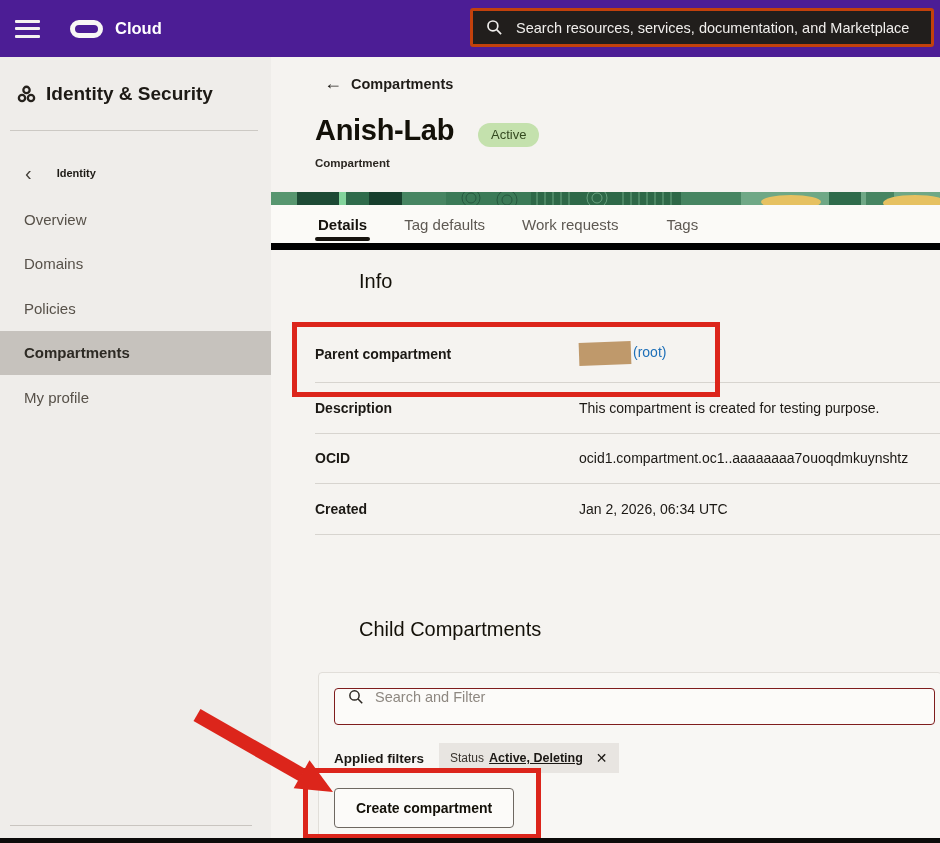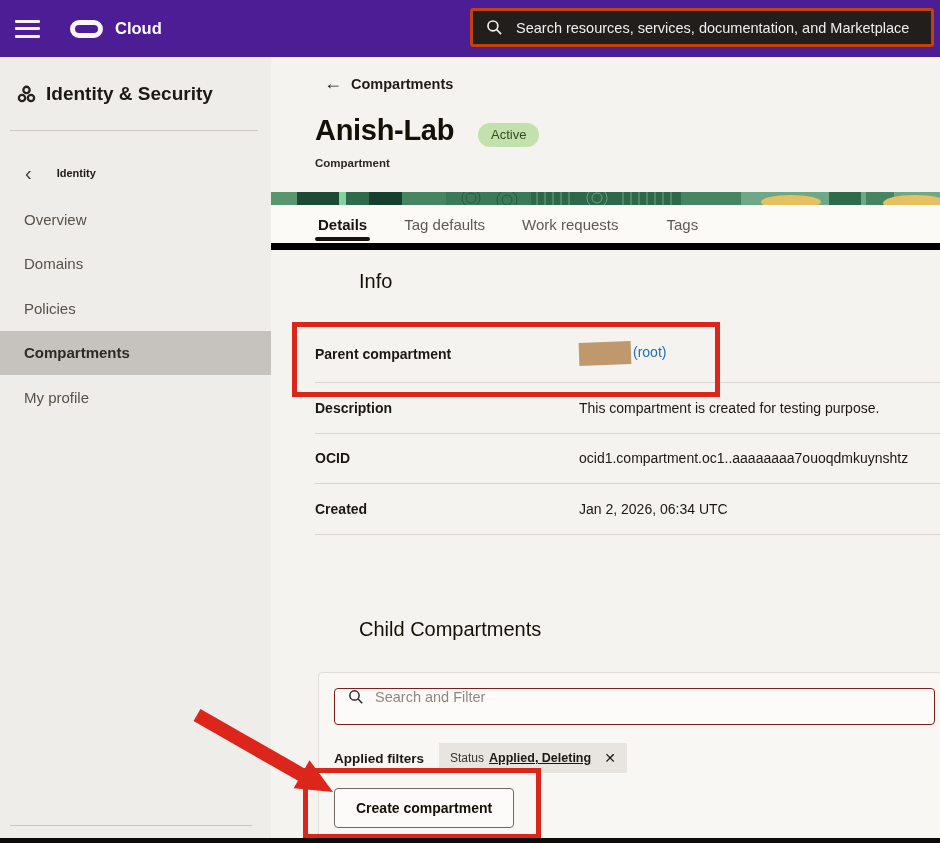--- a/index.html
+++ b/index.html
@@ -253,21 +253,21 @@
               <circle cx="7.3" cy="7.3" r="5.2" fill="none" stroke="#2b2722" stroke-width="1.7"></circle>
               <line x1="11.3" y1="11.3" x2="16" y2="16" stroke="#2b2722" stroke-width="1.7"></line>
             </svg>
         </span>
         <span class="ph">Search and Filter</span>
       </div>
       <div class="filters">
         <span class="af-label">Applied filters</span>
         <span class="chip">
           <span>Status</span>
-          <span class="chip-val">Applied, Deleting</span>
+          <span class="chip-val">Active, Deleting</span>
           <span class="x">✕</span>
         </span>
       </div>
       <button class="create-btn">Create compartment</button>
     </div>
   </div>
 
   <div class="ann ann-box1"></div>
   <div class="ann ann-box2"></div>
   <svg class="ann-arrow" viewBox="0 0 180 110">

